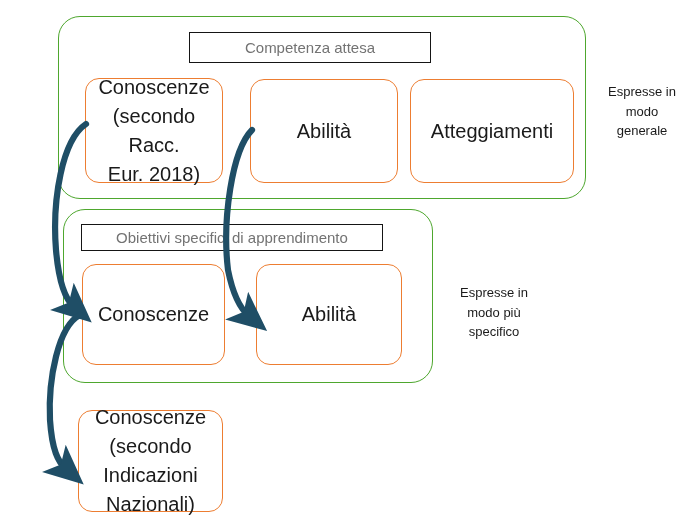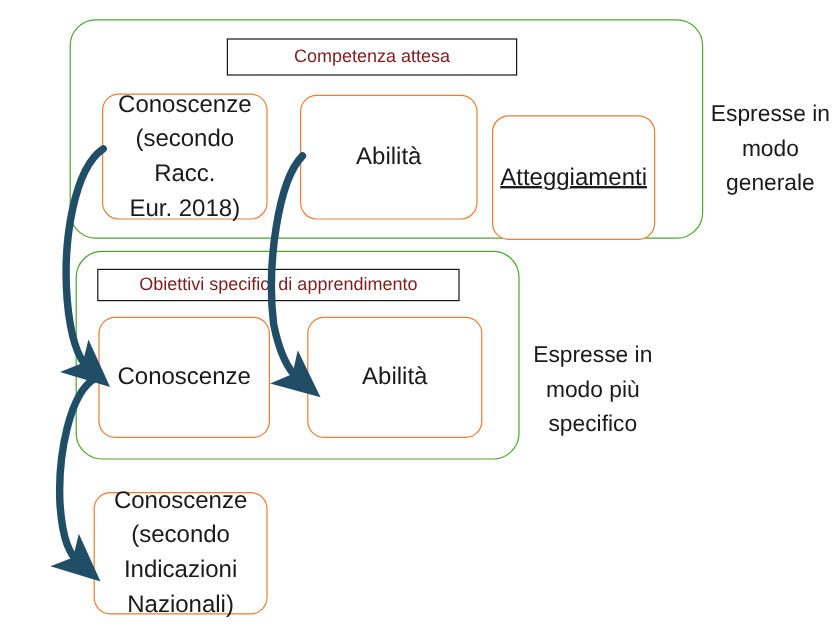--- a/index.html
+++ b/index.html
@@ -43,26 +43,26 @@
   .header-box {
     position: absolute;
     border: 1.2px solid #151515;
     background: #ffffff;
     box-sizing: border-box;
     display: flex;
     align-items: center;
     justify-content: center;
     text-align: center;
     font-size: 15px;
-    color: #7f1d1d;
+    color: #737373;
   }
   .side-label {
     position: absolute;
     text-align: center;
-    font-size: 19px;
+    font-size: 13px;
     line-height: 1.5;
     color: #1a1a1a;
     white-space: pre-line;
   }
   svg.arrows {
     position: absolute;
     left: 0;
     top: 0;
     width: 698px;
     height: 525px;
@@ -81,21 +81,21 @@
   <div class="header-box" style="left:189px; top:32px; width:242px; height:31px;">Competenza attesa</div>
 
   <div class="header-box" style="left:81px; top:224px; width:302px; height:27px;">Obiettivi specifici di apprendimento</div>
 
   <div class="node-box" style="left:85px; top:78px; width:138px; height:105px; white-space:pre-line;">Conoscenze
 (secondo Racc.
 Eur. 2018)</div>
 
   <div class="node-box" style="left:250px; top:79px; width:148px; height:104px; white-space:pre-line;">Abilità</div>
 
-  <div class="node-box" style="left:410px; top:96px; width:136px; height:104px; white-space:pre-line;text-decoration:underline;">Atteggiamenti</div>
+  <div class="node-box" style="left:410px; top:79px; width:164px; height:104px; white-space:pre-line;">Atteggiamenti</div>
 
   <div class="node-box" style="left:82px; top:264px; width:143px; height:101px; white-space:pre-line;">Conoscenze</div>
 
   <div class="node-box" style="left:256px; top:264px; width:146px; height:101px; white-space:pre-line;">Abilità</div>
 
   <div class="node-box" style="left:78px; top:410px; width:145px; height:102px; white-space:pre-line;">Conoscenze
 (secondo
 Indicazioni
 Nazionali)</div>
 

